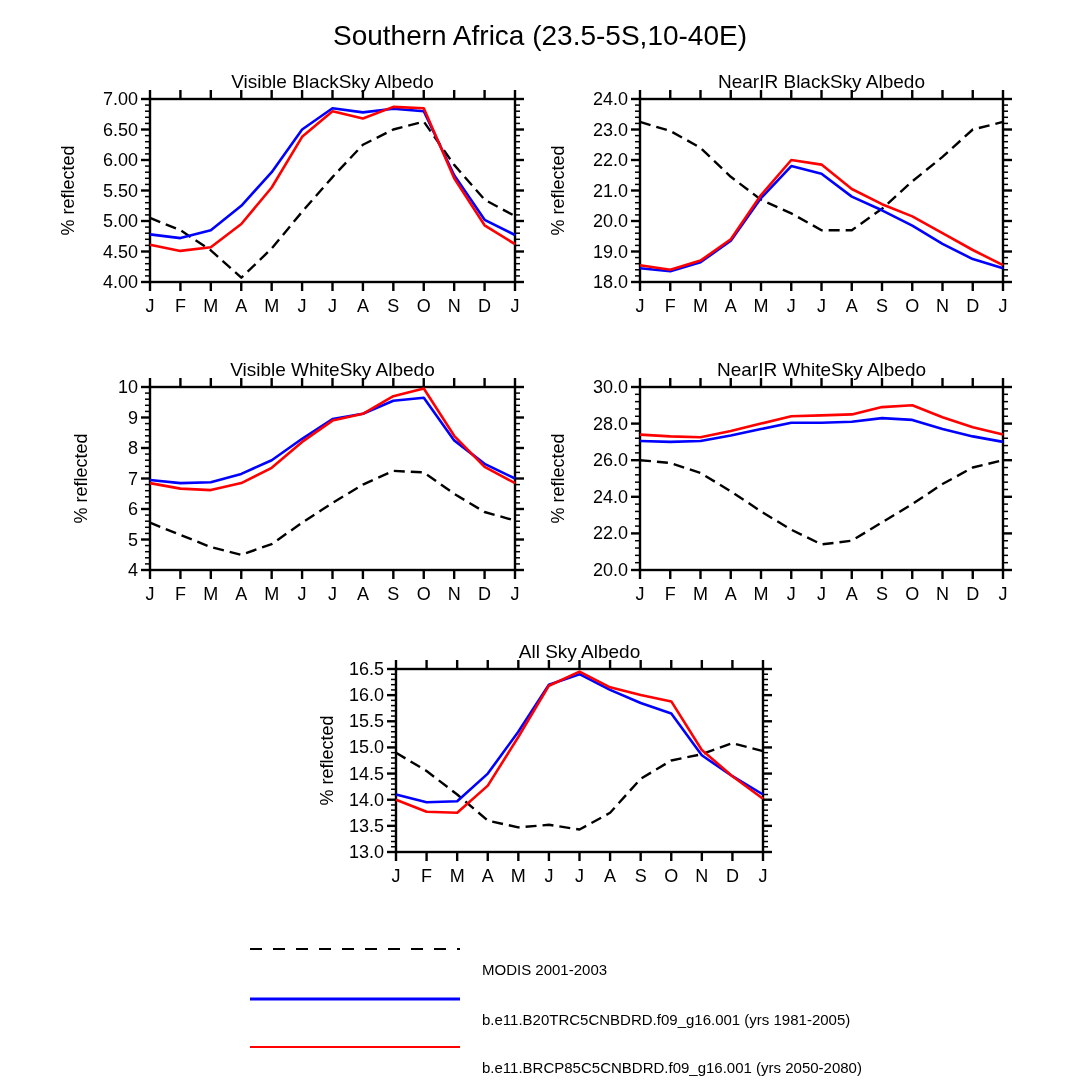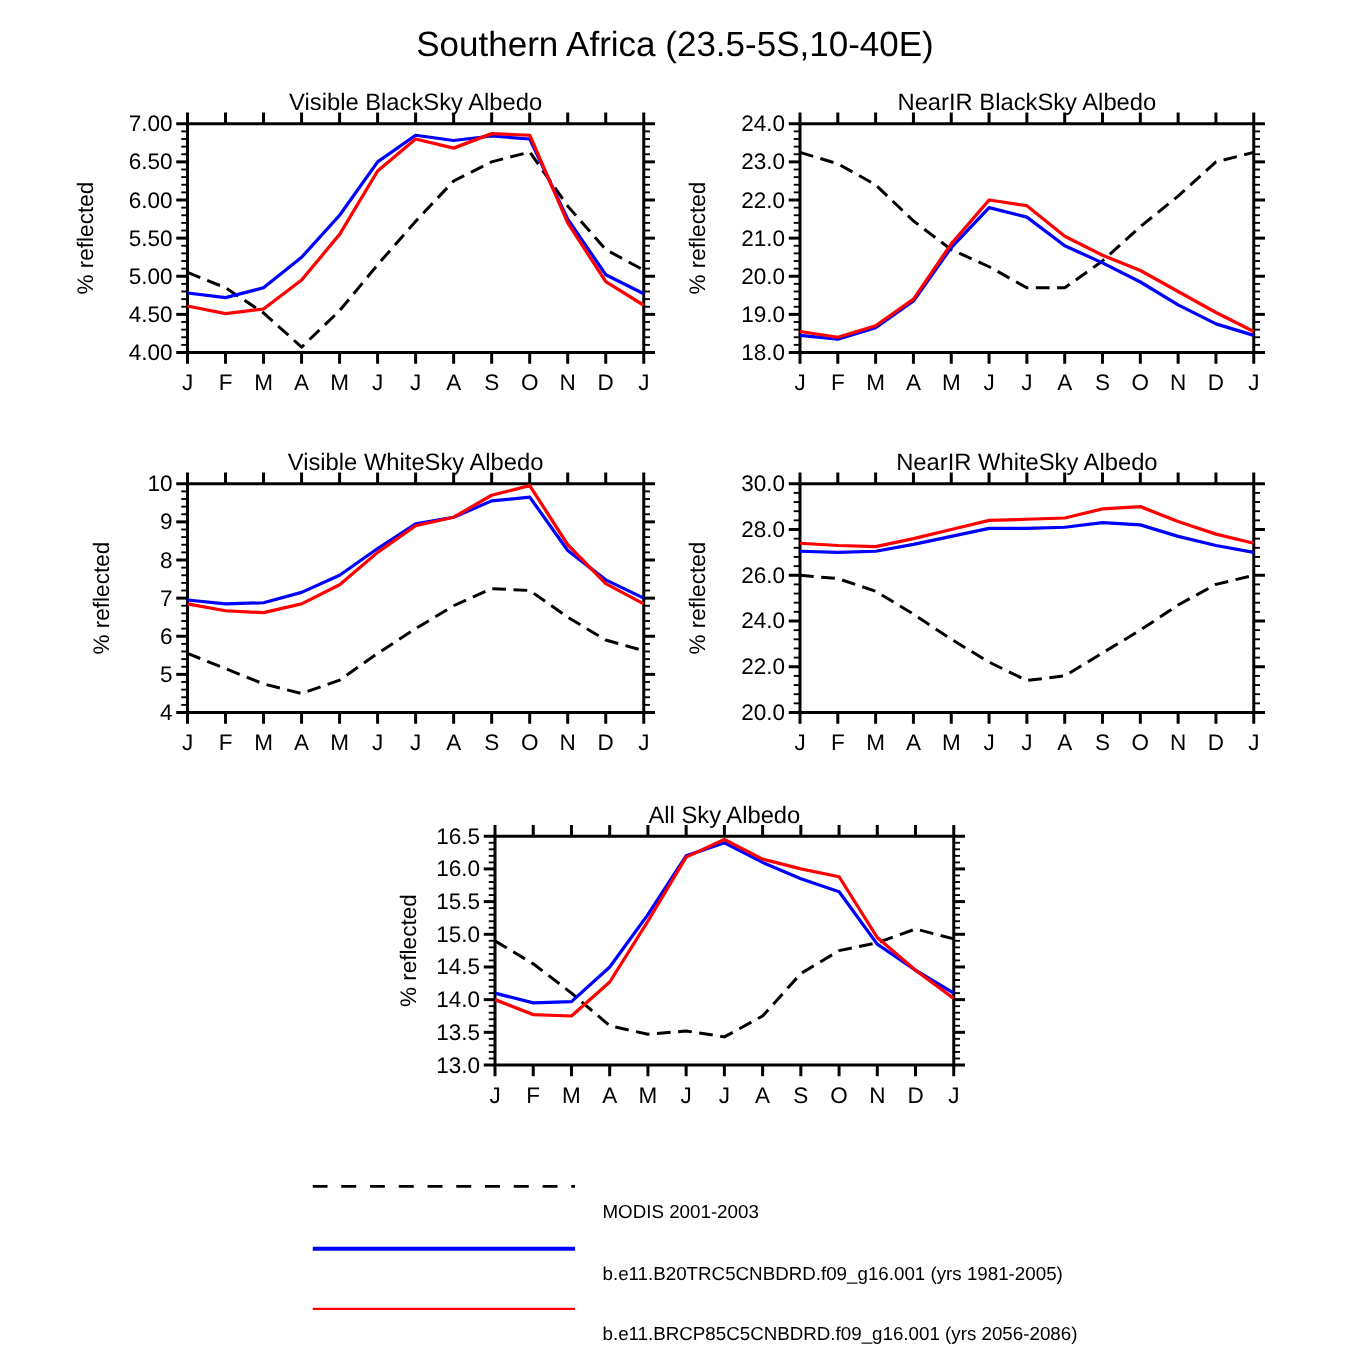--- a/index.html
+++ b/index.html
@@ -652,16 +652,16 @@
     <div class="legend-row r1">
       <svg class="swatch" width="210" height="8">
         <line x1="0" y1="4" x2="210" y2="4" stroke="#0000ff" stroke-width="3.2"></line>
       </svg>
       <span class="legend-label">b.e11.B20TRC5CNBDRD.f09_g16.001 (yrs 1981-2005)</span>
     </div>
     <div class="legend-row r2">
       <svg class="swatch" width="210" height="8">
         <line x1="0" y1="4" x2="210" y2="4" stroke="#ff0000" stroke-width="1.8"></line>
       </svg>
-      <span class="legend-label">b.e11.BRCP85C5CNBDRD.f09_g16.001 (yrs 2056-2086)</span>
+      <span class="legend-label">b.e11.BRCP85C5CNBDRD.f09_g16.001 (yrs 2050-2080)</span>
     </div>
   </div>
 </div>
 
 </body></html>

